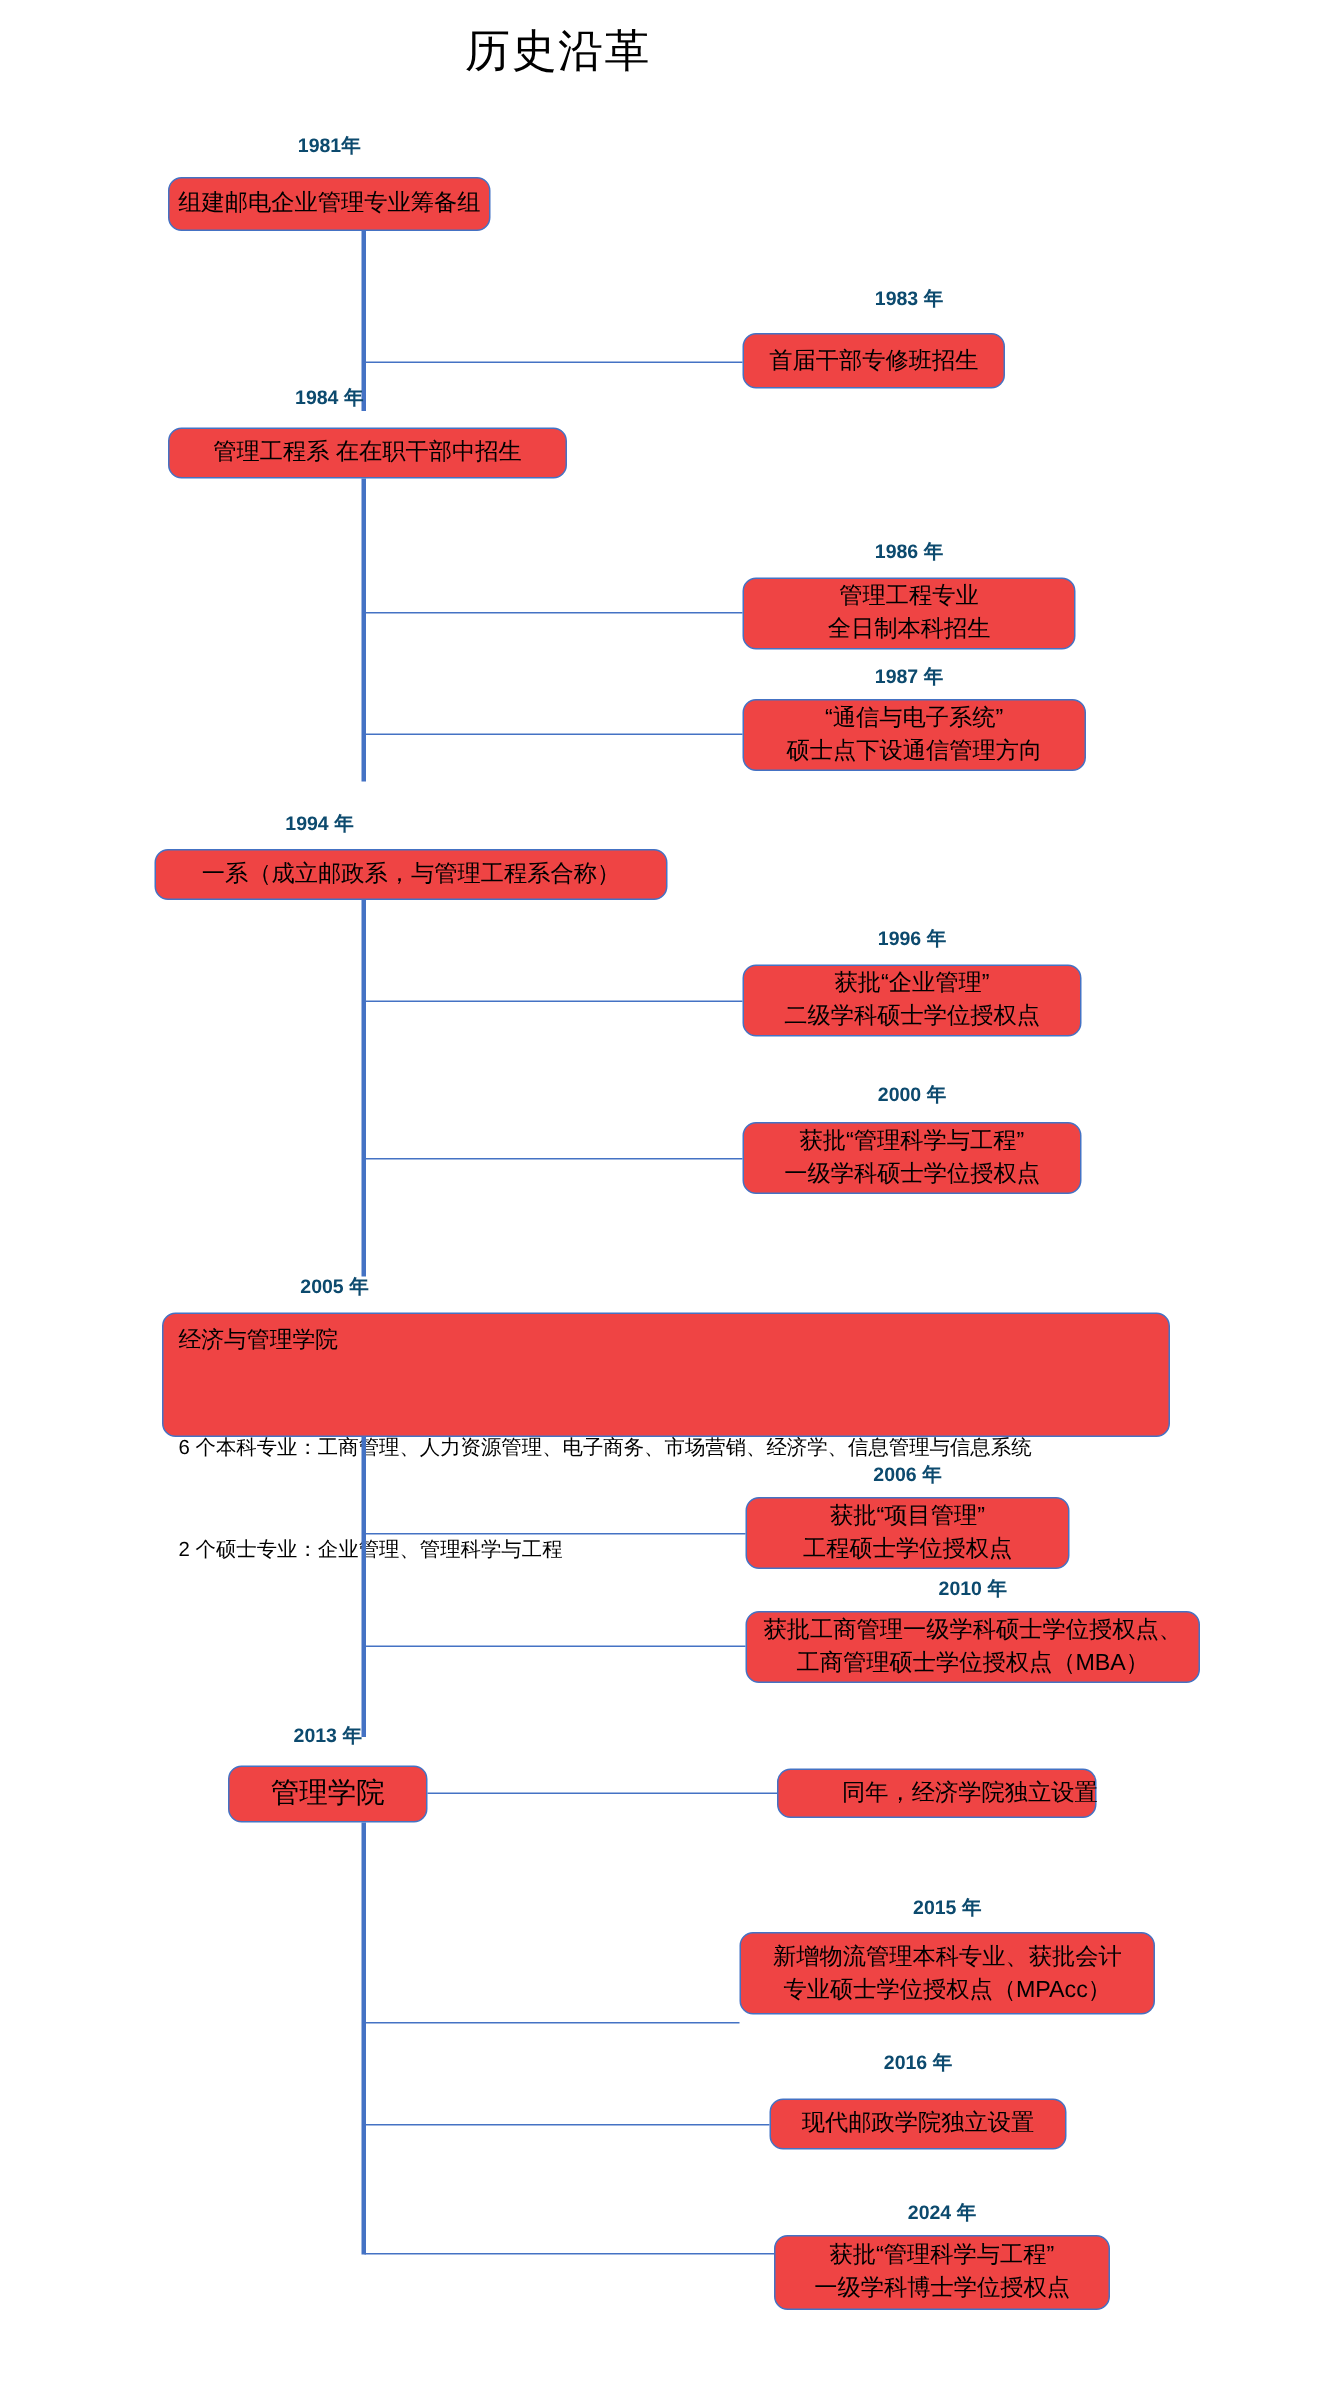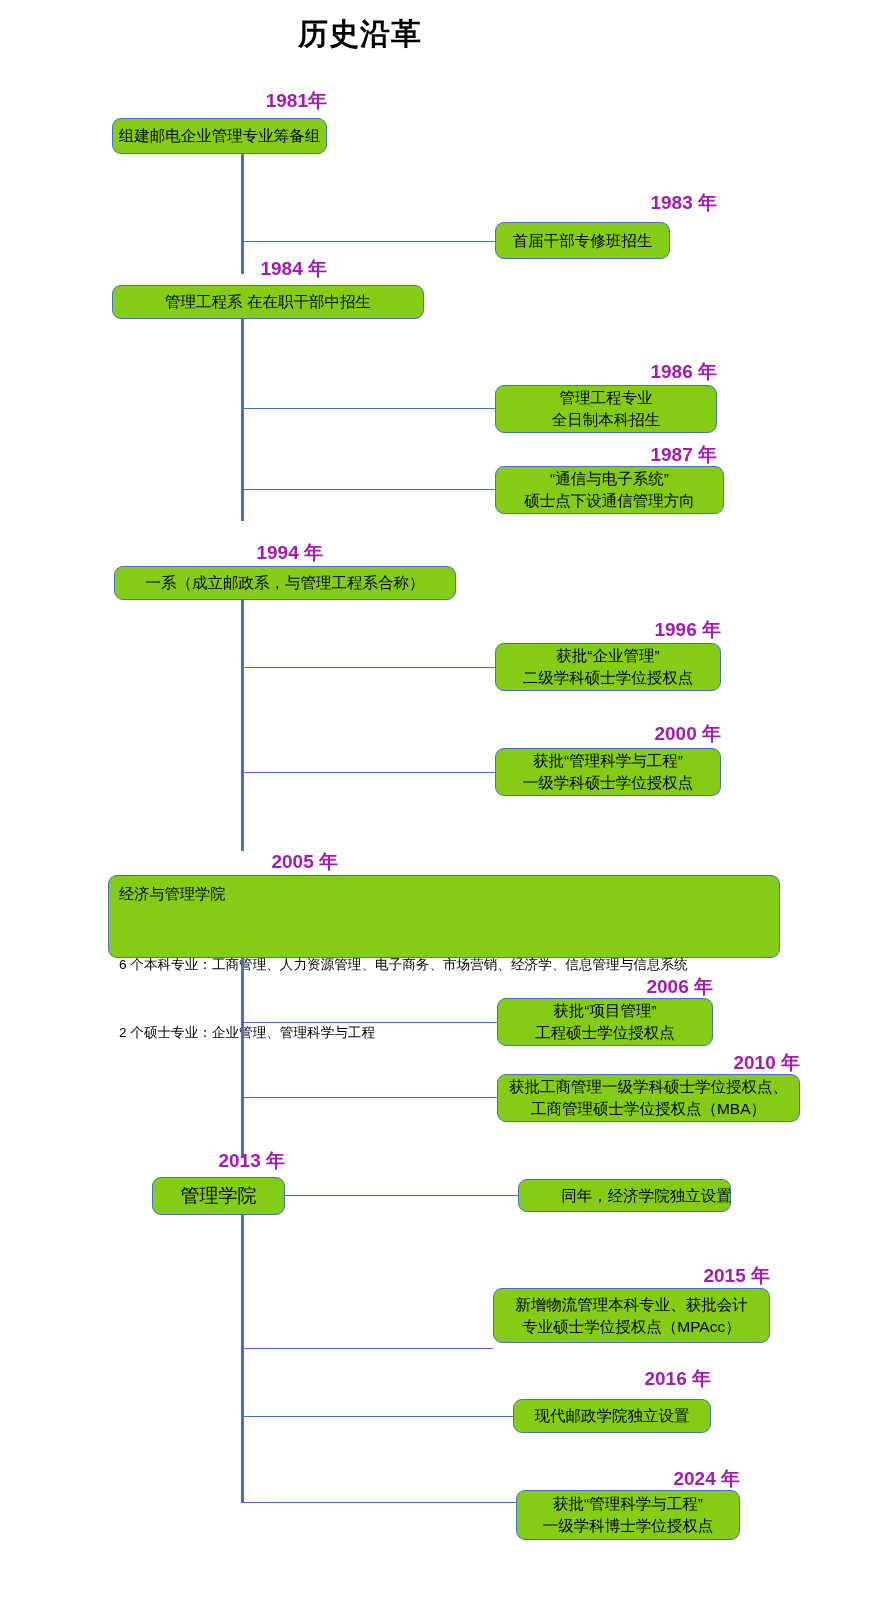--- a/index.html
+++ b/index.html
@@ -18,40 +18,41 @@
     background: #ffffff;
     overflow: hidden;
   }
   .title {
     position: absolute;
     left: 0;
     top: 14px;
     width: 720px;
     text-align: center;
     font-size: 30px;
-    font-weight: bold;
+    font-weight: normal;
     letter-spacing: 1px;
     color: #000000;
+    padding-left: 12px;
   }
   
   .yr {
     position: absolute;
-    font-size: 19px;
+    font-size: 13px;
     font-weight: bold;
-    color: #a21caf;
+    color: #0c4a6e;
     white-space: nowrap;
-    text-align: right;
+    text-align: center;
   }
   
   .box {
     position: absolute;
     box-sizing: border-box;
     border: 1.4px solid #4472C4;
     border-radius: 9px;
-    background: #84cc16;
+    background: #ef4444;
     display: flex;
     flex-direction: column;
     align-items: center;
     justify-content: center;
     font-size: 15.5px;
     line-height: 1.42;
     color: #000000;
     white-space: nowrap;
   }
   .box.left-align {
@@ -91,42 +92,42 @@
 
   <div class="spine" style="left:241px; top:154px; height:120px;"></div>
 
   <div class="conn" style="left:243px; top:241px; width:252px;"></div>
   <div class="yr" style="left:495px; top:190px; width:222px;">1983 年</div>
   <div class="box" style="left:495px; top:222px; width:175px; height:37px;">
     <span class="ln">首届干部专修班招生</span>
   </div>
 
   <div class="yr" style="left:112px; top:256px; width:215px;">1984 年</div>
-  <div class="box" style="left:112px; top:285px; width:312px; height:34px;">
+  <div class="box" style="left:112px; top:285px; width:266px; height:34px;">
     <span class="ln">管理工程系  在在职干部中招生</span>
   </div>
 
   <div class="spine" style="left:241px; top:319px; height:202px;"></div>
 
   <div class="conn" style="left:243px; top:408px; width:252px;"></div>
   <div class="yr" style="left:495px; top:359px; width:222px;">1986 年</div>
   <div class="box" style="left:495px; top:385px; width:222px; height:48px;">
     <span class="ln">管理工程专业</span>
     <span class="ln">全日制本科招生</span>
   </div>
 
   <div class="conn" style="left:243px; top:489px; width:252px;"></div>
   <div class="yr" style="left:495px; top:442px; width:222px;">1987 年</div>
   <div class="box" style="left:495px; top:466px; width:229px; height:48px;">
     <span class="ln">“通信与电子系统”</span>
     <span class="ln">硕士点下设通信管理方向</span>
   </div>
 
   <div class="yr" style="left:103px; top:540px; width:220px;">1994 年</div>
-  <div class="box" style="left:103px; top:566px; width:342px; height:34px;margin-left:11px;">
+  <div class="box" style="left:103px; top:566px; width:342px; height:34px;">
     <span class="ln">一系（成立邮政系，与管理工程系合称）</span>
   </div>
 
   <div class="spine" style="left:241px; top:600px; height:251px;"></div>
 
   <div class="conn" style="left:243px; top:667px; width:252px;"></div>
   <div class="yr" style="left:495px; top:617px; width:226px;">1996 年</div>
   <div class="box" style="left:495px; top:643px; width:226px; height:48px;">
     <span class="ln">获批“企业管理”</span>
     <span class="ln">二级学科硕士学位授权点</span>

